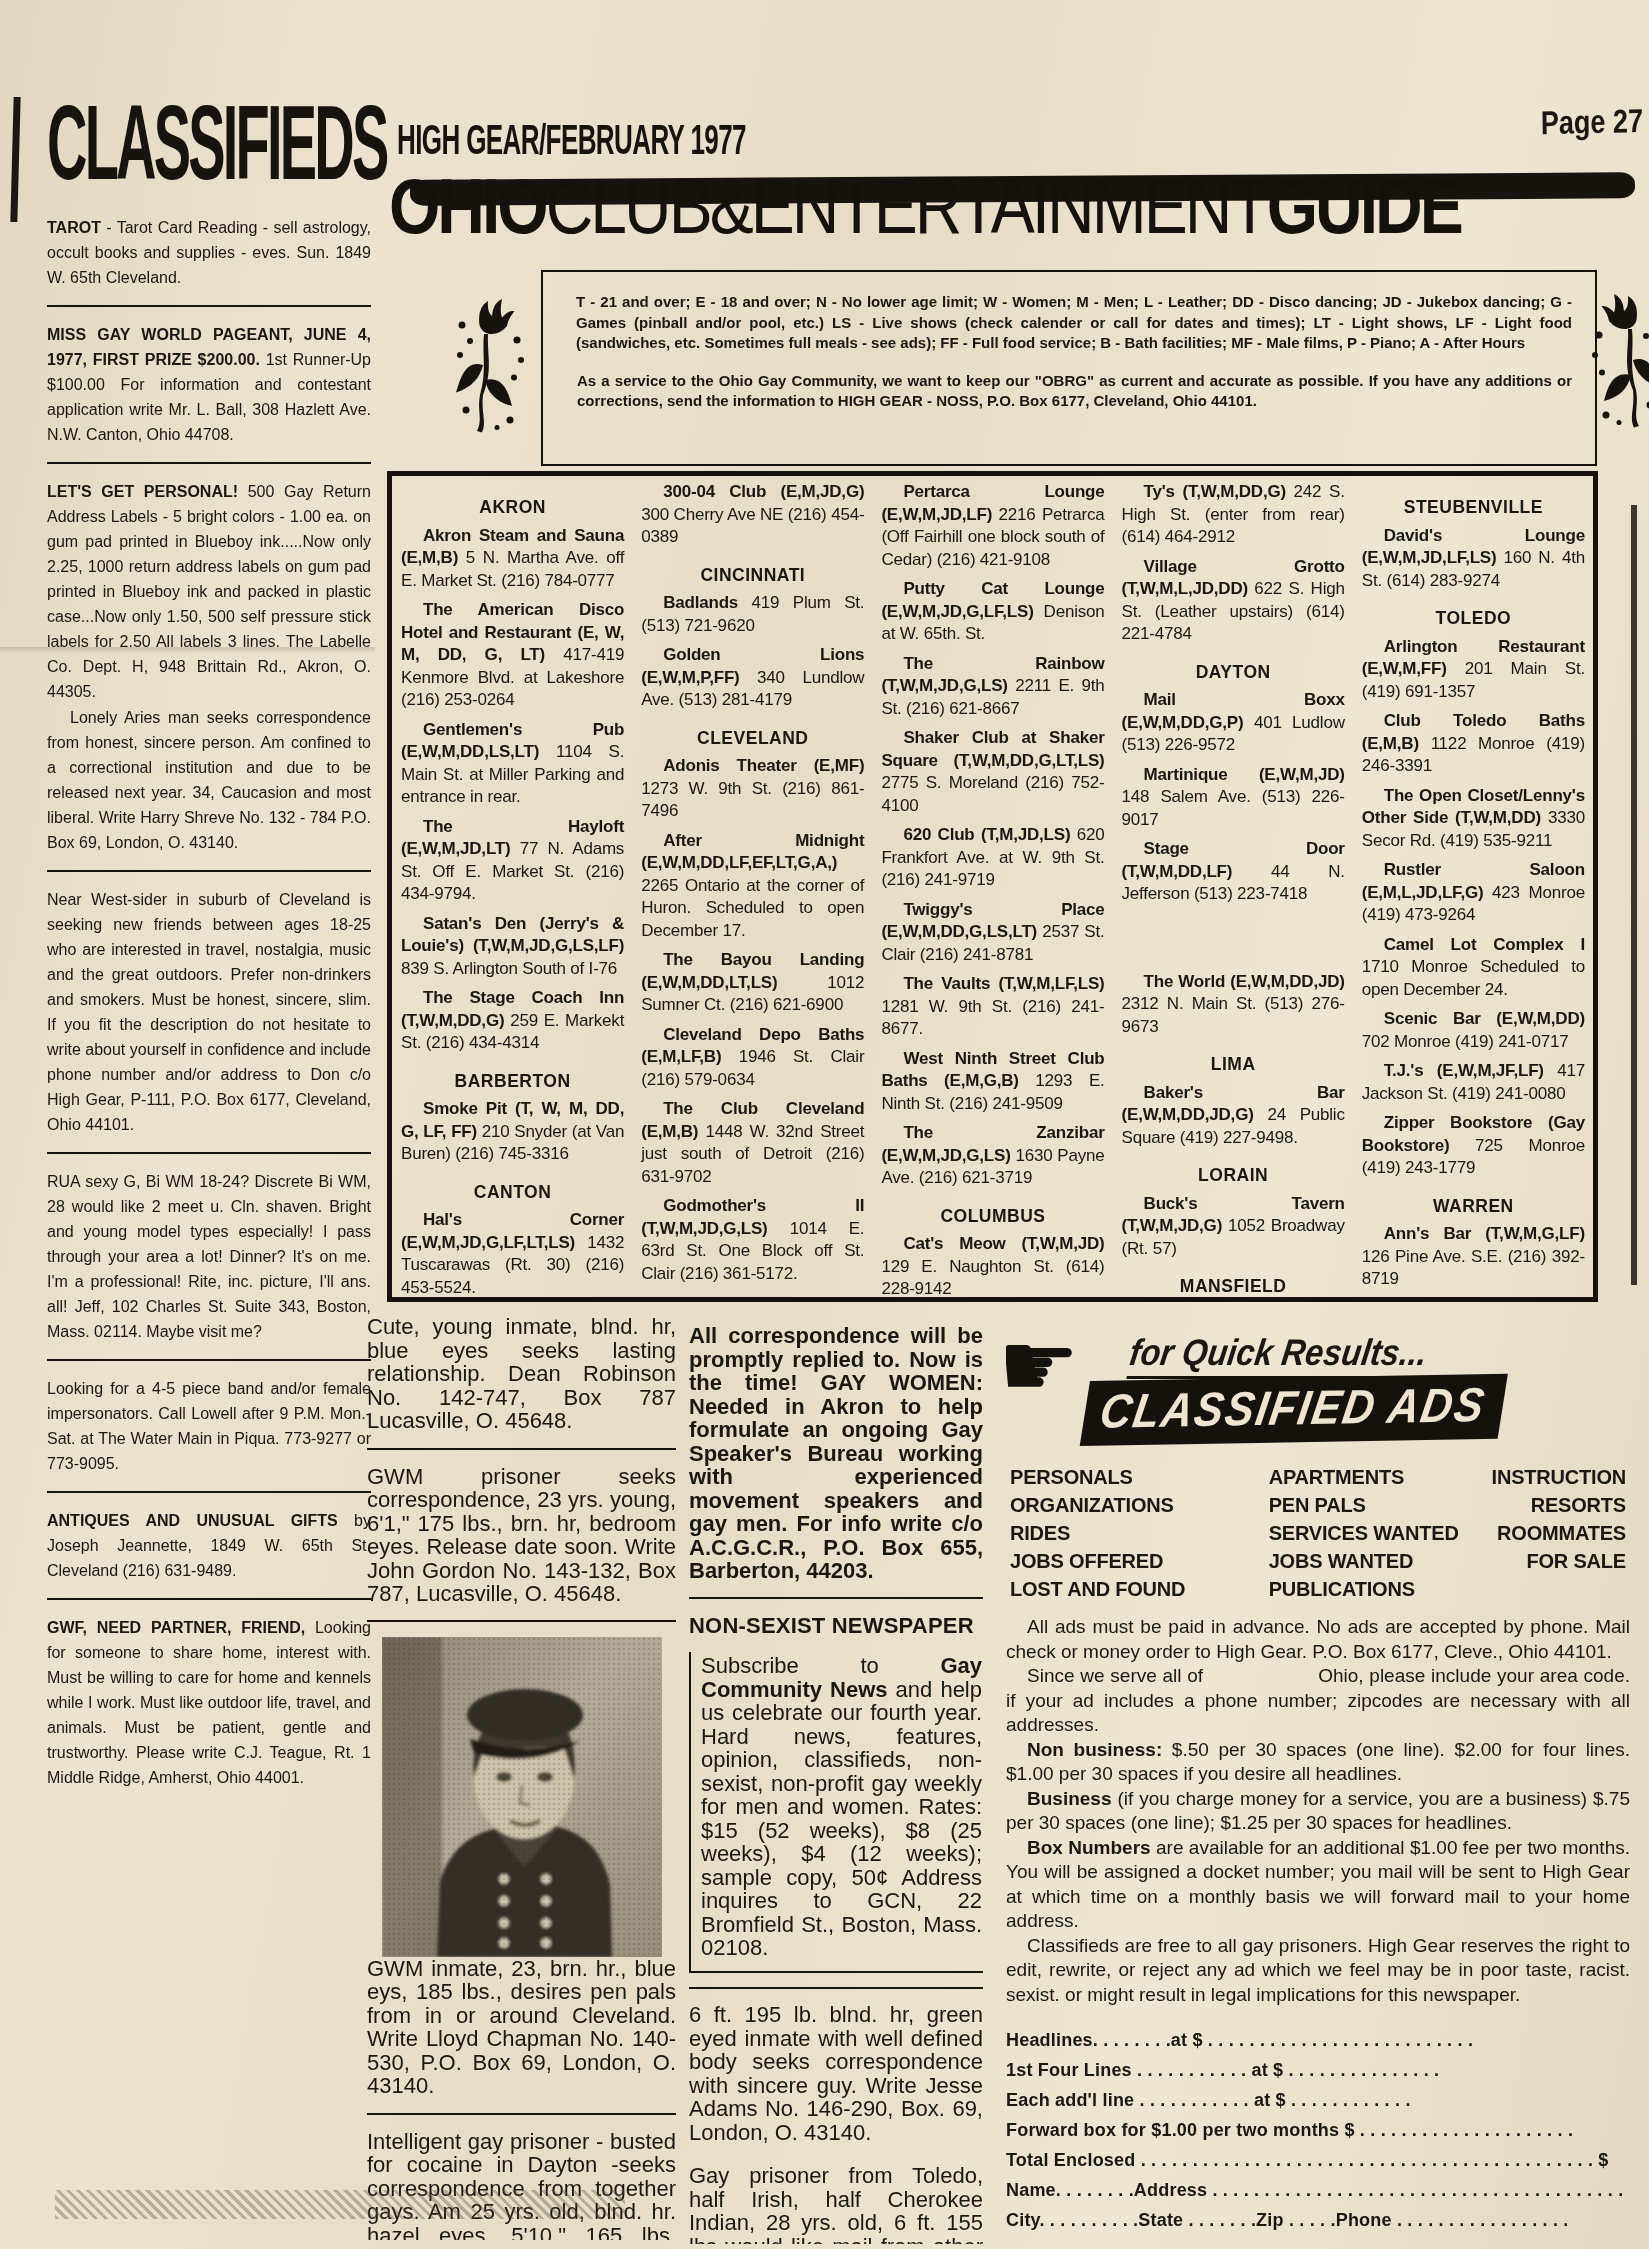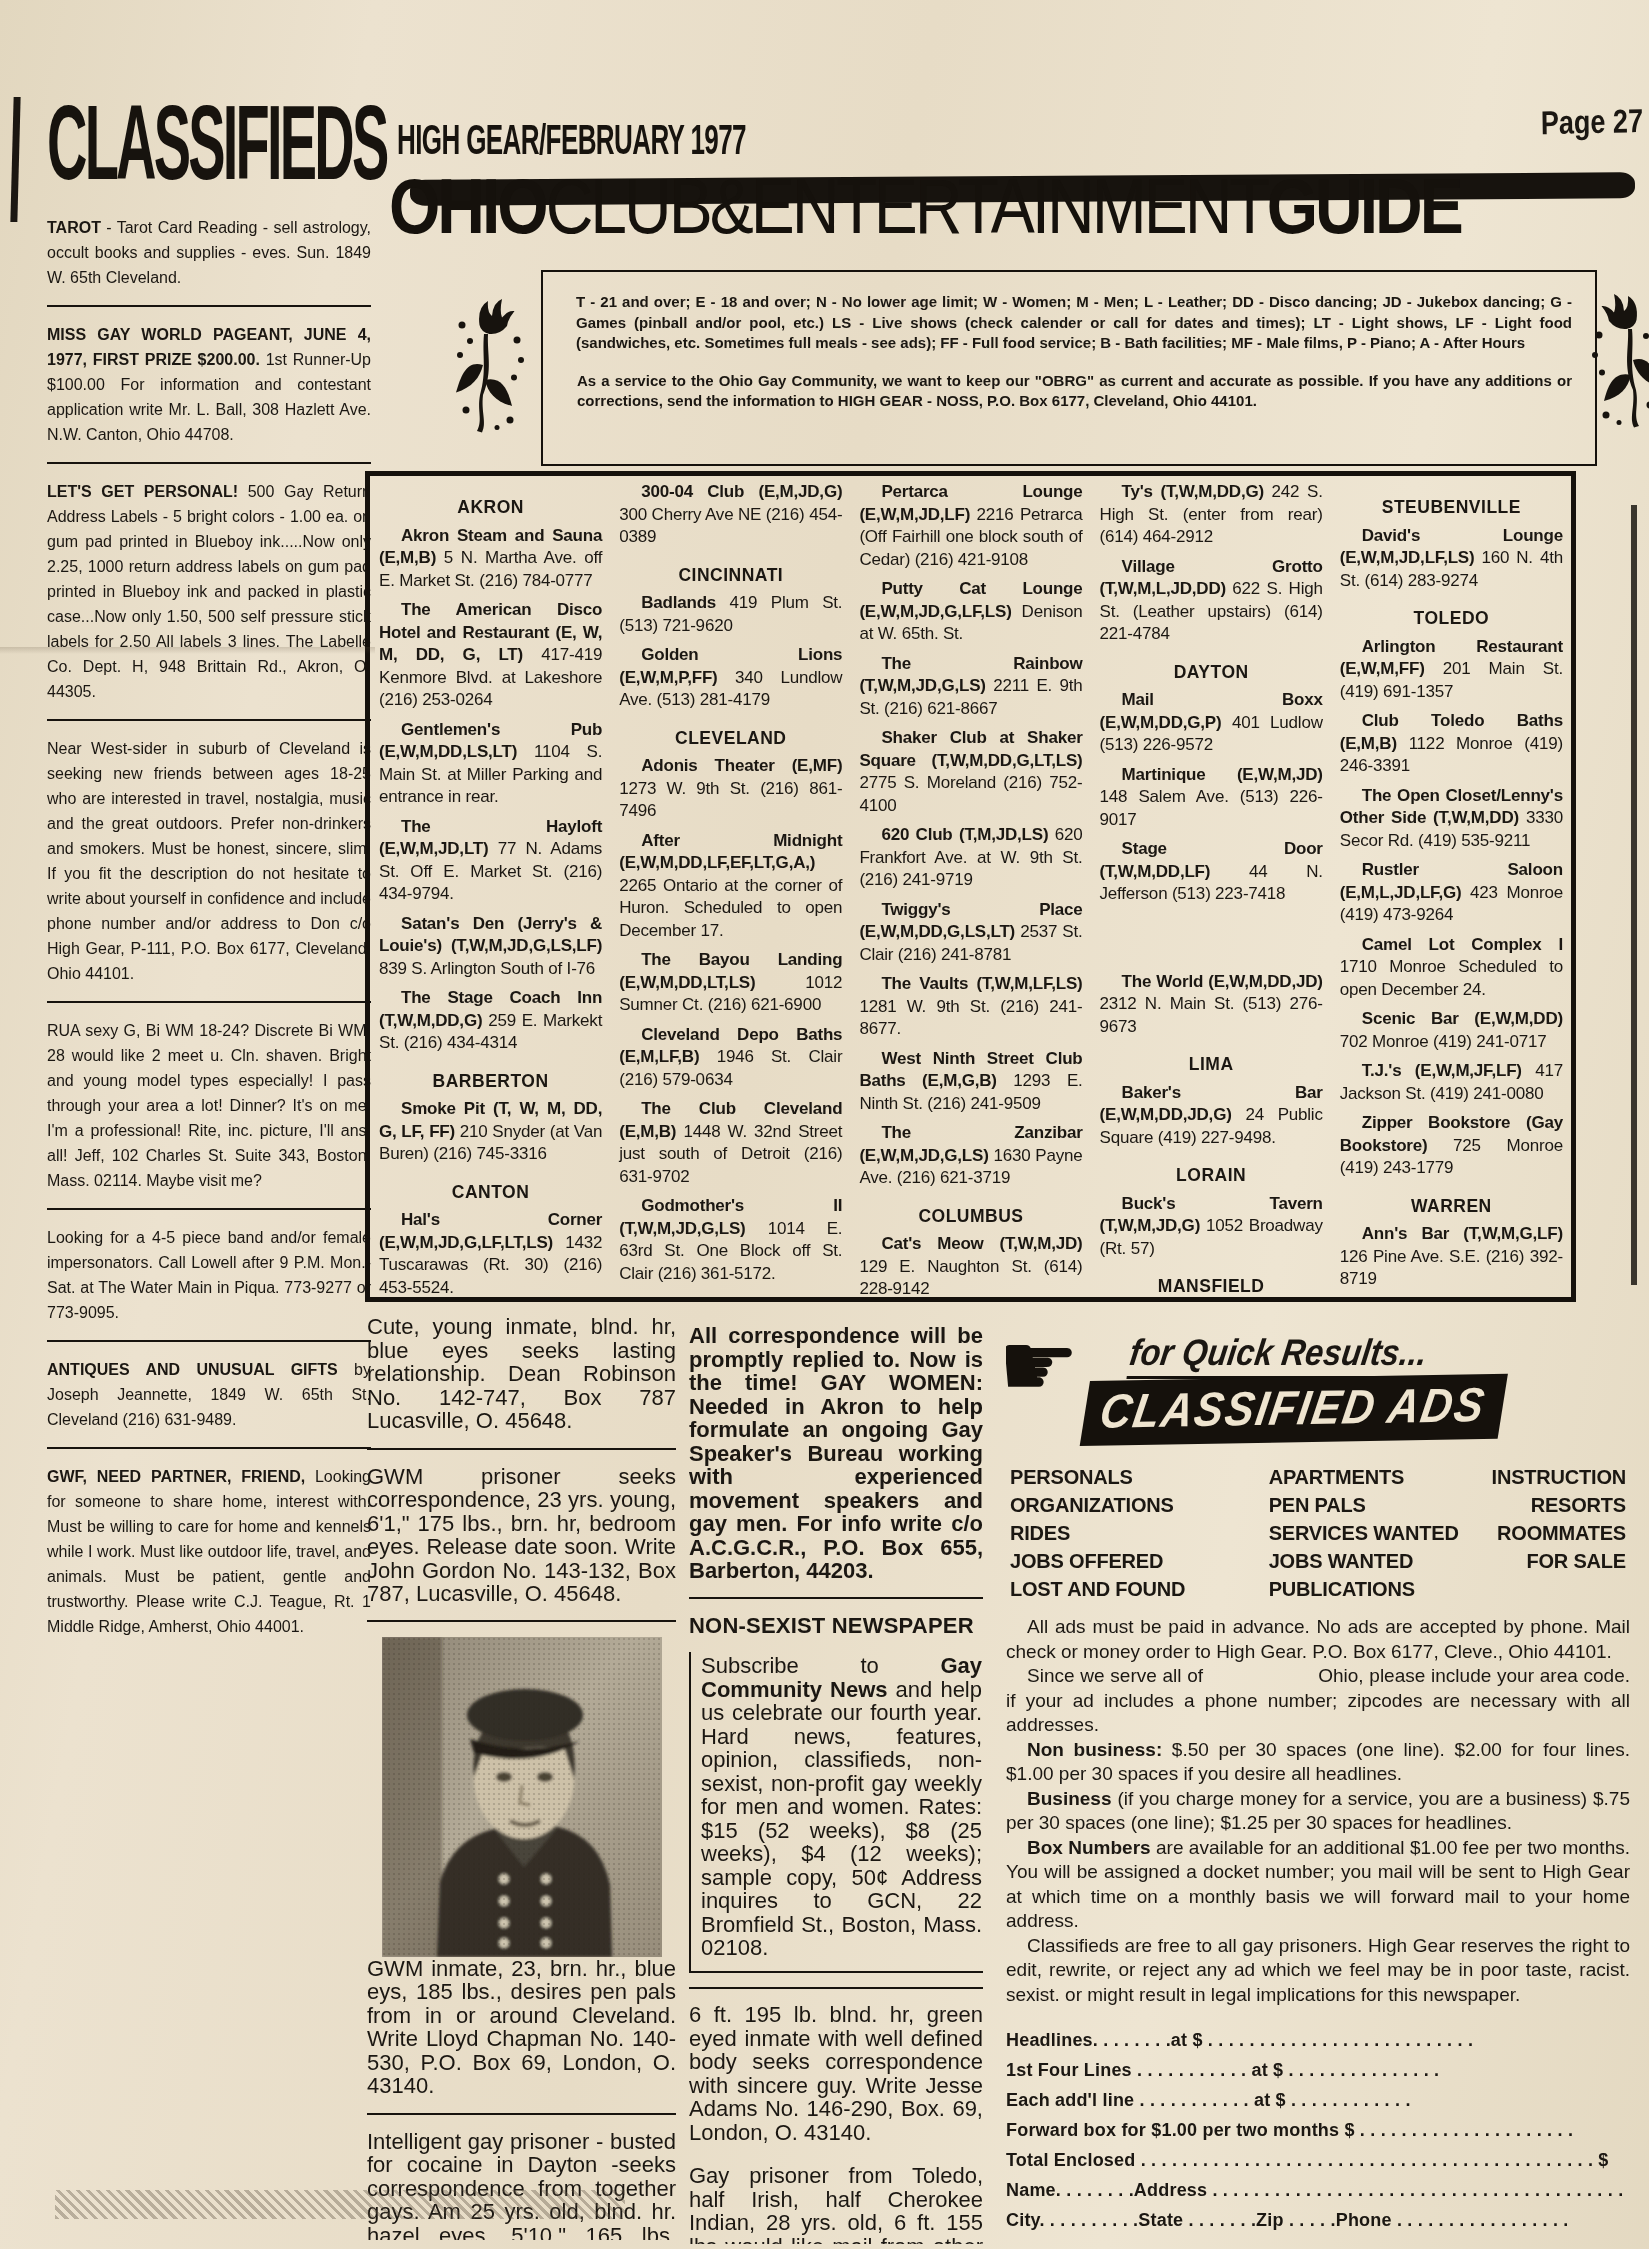--- a/index.html
+++ b/index.html
@@ -27,21 +27,21 @@
                font-size:66px;letter-spacing:-3px;transform:scaleY(1.18);transform-origin:left top;color:#15110c;}
   .guide-title .hv{font-weight:900;}
   .guide-title .lt{font-weight:400;}
   .legend-box{position:absolute;left:541px;top:270px;width:1056px;height:196px;border:2px solid #15110c;
               box-sizing:border-box;padding:20px 23px 7px 33px;}
   .legend{font-size:15px;line-height:20.5px;font-weight:700;text-align:justify;margin:0;}
   .notice{font-size:15px;line-height:20.5px;font-weight:700;text-align:justify;margin:17px 0 0 1px;}
   .flower{position:absolute;width:75px;height:140px;}
   .flower.fl-left{left:452px;top:295px;}
   .flower.fl-right{left:1589px;top:290px;transform:scaleX(-1);}
-  .directory{position:absolute;left:365px;top:471px;width:1211px;height:831px;border:5px solid #15110c;
+  .directory{position:absolute;left:387px;top:471px;width:1211px;height:831px;border:5px solid #15110c;
              box-sizing:border-box;display:flex;overflow:hidden;background:transparent;}
   .dir-col{width:20%;box-sizing:border-box;padding:5px 8px 0 9px;font-size:17px;line-height:22.5px;}
   .dir-col .city{text-align:center;font-weight:800;letter-spacing:0.5px;margin:15px 0 6px 0;font-size:17.5px;}
   .dir-col .entry{margin:0 0 7px 0;text-indent:22px;text-align:justify;letter-spacing:-0.2px;}
   .dir-col .entry strong{font-weight:700;}
   .dir-col .entry.gap{margin-top:65px;}
   
   .midA{position:absolute;left:367px;top:1315px;width:309px;height:925px;overflow:hidden;}
   .midB{position:absolute;left:689px;top:1307px;width:294px;height:937px;overflow:hidden;}
   .midA .ad,.midB p{font-size:22px;line-height:23.5px;}
@@ -95,20 +95,21 @@
 
   <div class="left-col" id="left-ads">
       <div class="ad">
         <p><strong>TAROT </strong><span>- Tarot Card Reading - sell astrology, occult books and supplies - eves. Sun. 1849 W. 65th Cleveland.</span></p>
       </div>
       <div class="ad">
         <p><strong>MISS GAY WORLD PAGEANT, JUNE 4, 1977, FIRST PRIZE $200.00. </strong><span>1st Runner-Up $100.00 For information and contestant application write Mr. L. Ball, 308 Hazlett Ave. N.W. Canton, Ohio 44708.</span></p>
       </div>
       <div class="ad">
         <p><strong>LET'S GET PERSONAL! </strong><span>500 Gay Return Address Labels - 5 bright colors - 1.00 ea. on gum pad printed in Blueboy ink.....Now only 2.25, 1000 return address labels on gum pad printed in Blueboy ink and packed in plastic case...Now only 1.50, 500 self pressure stick labels for 2.50 All labels 3 lines. The Labelle Co. Dept. H, 948 Brittain Rd., Akron, O. 44305.</span></p>
+        <p class="indent">Lonely Aries man seeks correspondence from honest, sincere person. Am confined to a correctional institution and due to be released next year. 34, Caucasion and most liberal. Write Harry Shreve No. 132 - 784 P.O. Box 69, London, O. 43140.</p>
       </div>
       <div class="ad">
         <p><span>Near West-sider in suburb of Cleveland is seeking new friends between ages 18-25 who are interested in travel, nostalgia, music and the great outdoors. Prefer non-drinkers and smokers. Must be honest, sincere, slim. If you fit the description do not hesitate to write about yourself in confidence and include phone number and/or address to Don c/o High Gear, P-111, P.O. Box 6177, Cleveland, Ohio 44101.</span></p>
       </div>
       <div class="ad">
         <p><span>RUA sexy G, Bi WM 18-24? Discrete Bi WM, 28 would like 2 meet u. Cln. shaven. Bright and young model types especially! I pass through your area a lot! Dinner? It's on me. I'm a professional! Rite, inc. picture, I'll ans. all! Jeff, 102 Charles St. Suite 343, Boston, Mass. 02114. Maybe visit me?</span></p>
       </div>
       <div class="ad">
         <p><span>Looking for a 4-5 piece band and/or female impersonators. Call Lowell after 9 P.M. Mon.-Sat. at The Water Main in Piqua. 773-9277 or 773-9095.</span></p>
       </div>

